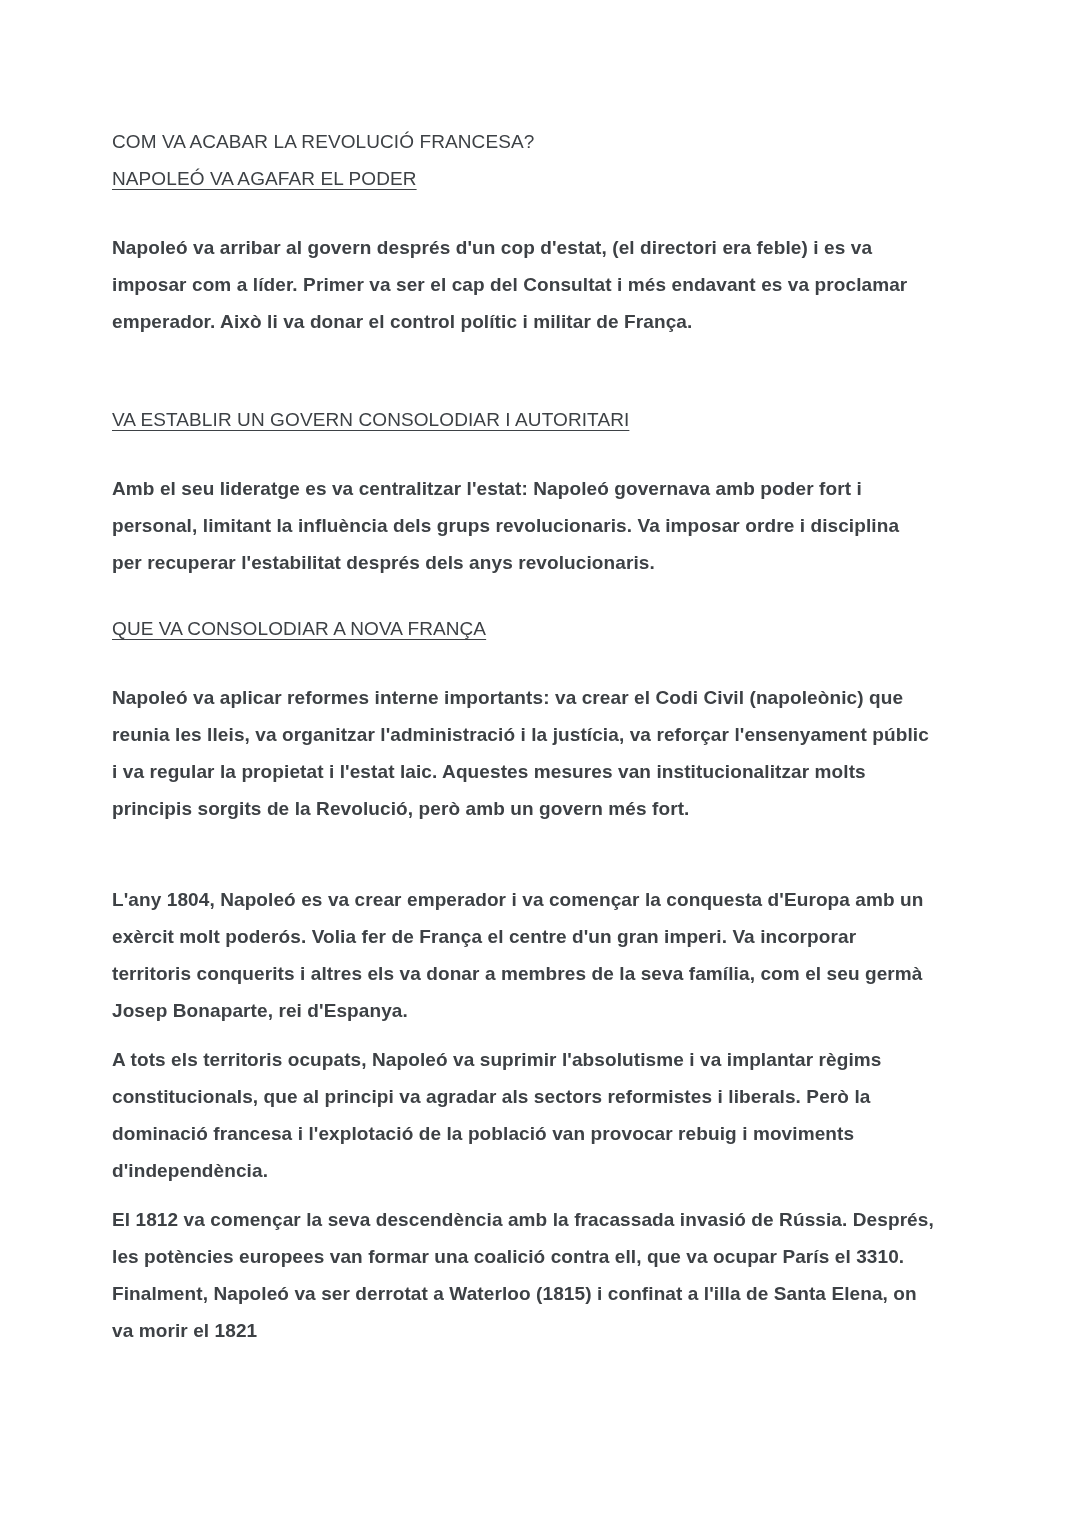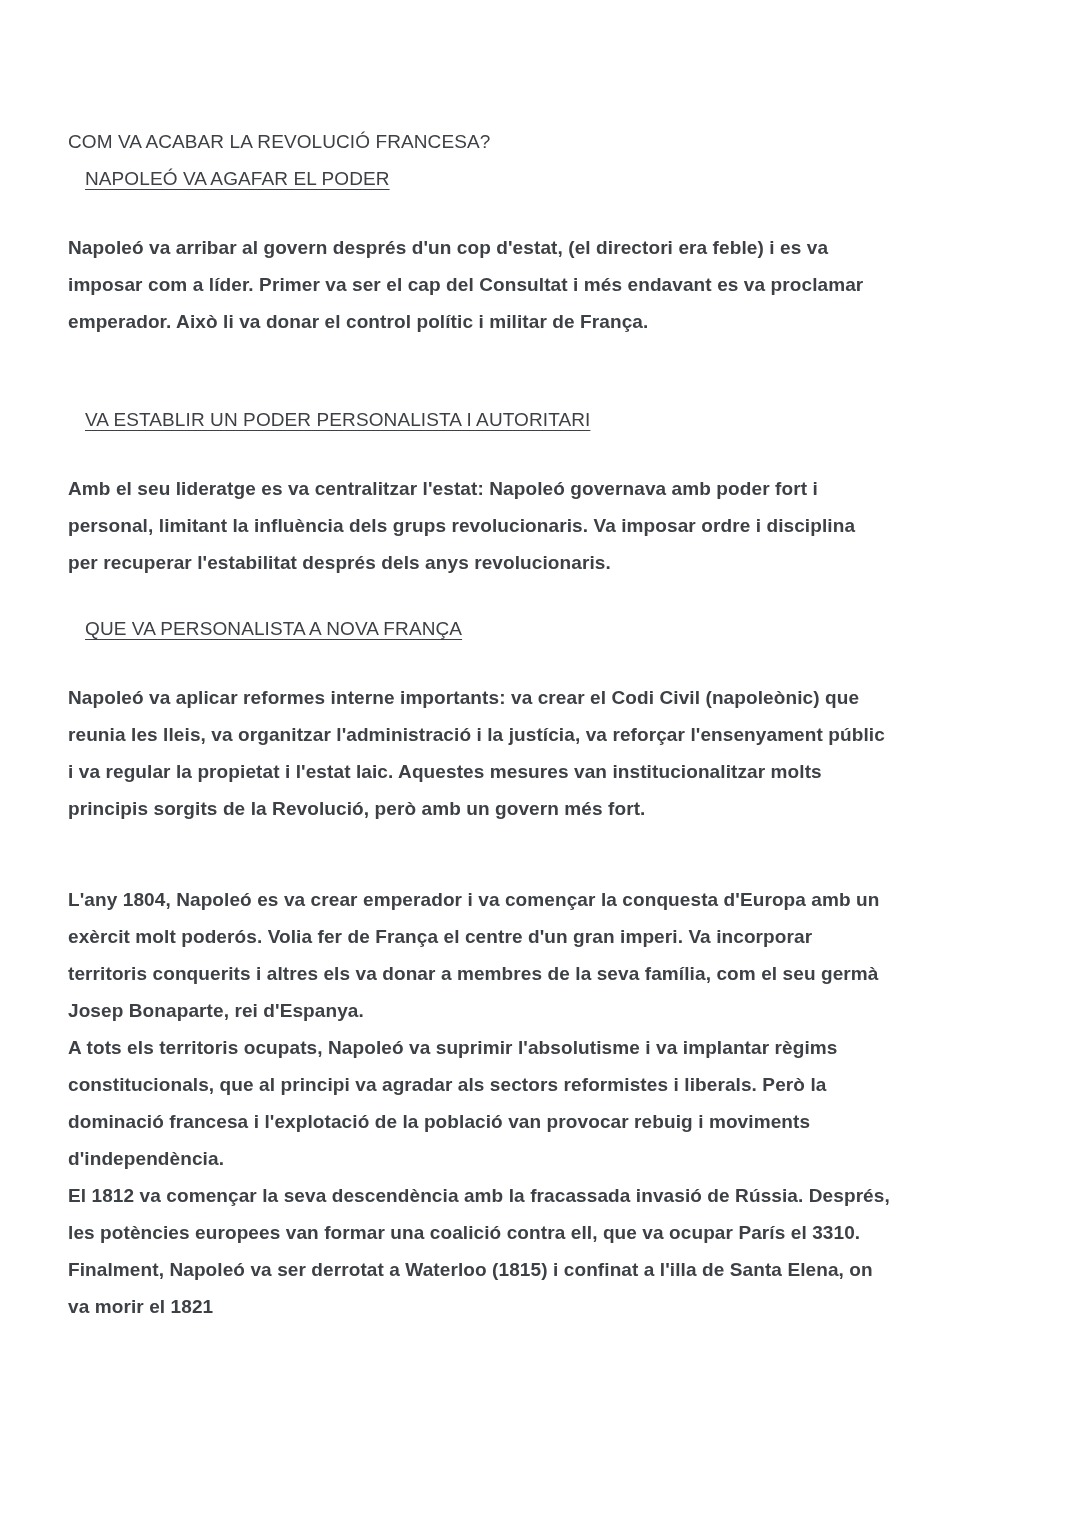--- a/index.html
+++ b/index.html
@@ -10,67 +10,66 @@
   }
   body {
     width: 1080px;
     height: 1525px;
     font-family: "Liberation Sans", sans-serif;
     color: #3d4145;
     overflow: hidden;
   }
   .doc {
     box-sizing: border-box;
-    padding: 123px 120px 0 68px;
+    padding: 123px 120px 0 112px;
   }
   .title-line,
   .section-heading,
   .para {
     font-size: 19px;
     line-height: 37px;
     font-weight: 400;
     max-width: 822px;
     letter-spacing: 0.1px;
   }
   .section-heading {
     text-decoration: underline;
     text-underline-offset: 4px;
     text-decoration-thickness: 1px;
-    margin-left: 17px;
   }
   .para {
     margin: 32px 0 0 0;
     font-weight: bold;
   }
   .para + .para {
-    margin-top: 0;
+    margin-top: 12px;
   }
   .sec-2 { margin-top: 61px; }
   .sec-3 { margin-top: 29px; }
   .sec-4 { margin-top: 54px; }
 </style>
 </head>
 <body>
 
 <div class="doc">
 
   <div class="title-line">COM VA ACABAR LA REVOLUCIÓ FRANCESA?</div>
 
   <section class="sec-1">
     <div class="section-heading">NAPOLEÓ VA AGAFAR EL PODER</div>
     <p class="para">Napoleó va arribar al govern després d'un cop d'estat, (el directori era feble) i es va imposar com a líder. Primer va ser el cap del Consultat i més endavant es va proclamar emperador. Això li va donar el control polític i militar de França.</p>
   </section>
 
   <section class="sec-2">
-    <div class="section-heading">VA ESTABLIR UN PODER PERSONALISTA I AUTORITARI</div>
+    <div class="section-heading">VA ESTABLIR UN GOVERN CONSOLODIAR I AUTORITARI</div>
     <p class="para">Amb el seu lideratge es va centralitzar l'estat: Napoleó governava amb poder fort i personal, limitant la influència dels grups revolucionaris. Va imposar ordre i disciplina per recuperar l'estabilitat després dels anys revolucionaris.</p>
   </section>
 
   <section class="sec-3">
-    <div class="section-heading">QUE VA PERSONALISTA A NOVA FRANÇA</div>
+    <div class="section-heading">QUE VA CONSOLODIAR A NOVA FRANÇA</div>
     <p class="para">Napoleó va aplicar reformes interne importants: va crear el Codi Civil (napoleònic) que reunia les lleis, va organitzar l'administració i la justícia, va reforçar l'ensenyament públic i va regular la propietat i l'estat laic. Aquestes mesures van institucionalitzar molts principis sorgits de la Revolució, però amb un govern més fort.</p>
   </section>
 
   <section class="sec-4">
     <p class="para">L'any 1804, Napoleó es va crear emperador i va començar la conquesta d'Europa amb un exèrcit molt poderós. Volia fer de França el centre d'un gran imperi. Va incorporar territoris conquerits i altres els va donar a membres de la seva família, com el seu germà Josep Bonaparte, rei d'Espanya.</p>
     <p class="para">A tots els territoris ocupats, Napoleó va suprimir l'absolutisme i va implantar règims constitucionals, que al principi va agradar als sectors reformistes i liberals. Però la dominació francesa i l'explotació de la població van provocar rebuig i moviments d'independència.</p>
     <p class="para">El 1812 va començar la seva descendència amb la fracassada invasió de Rússia. Després, les potències europees van formar una coalició contra ell, que va ocupar París el 3310. Finalment, Napoleó va ser derrotat a Waterloo (1815) i confinat a l'illa de Santa Elena, on va morir el 1821</p>
   </section>
 
 </div>

